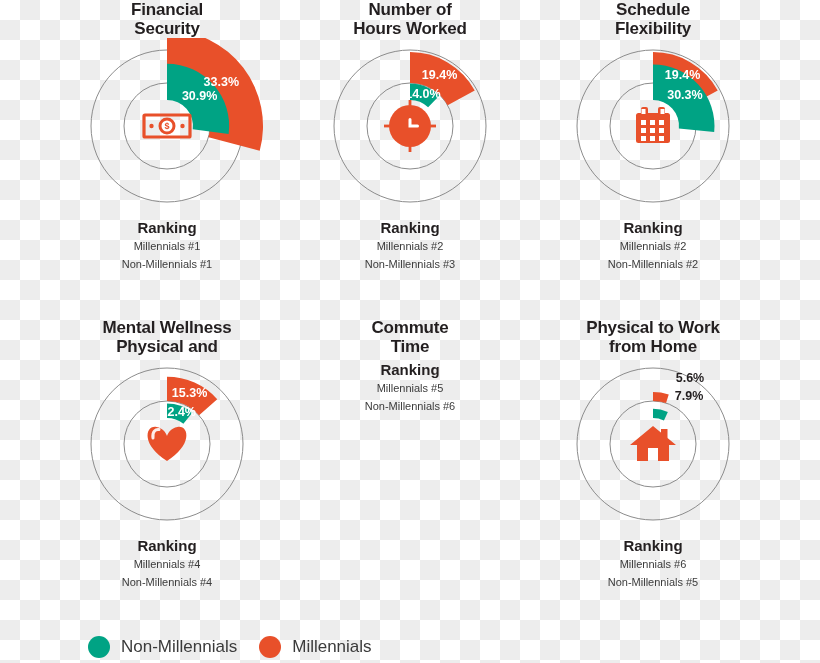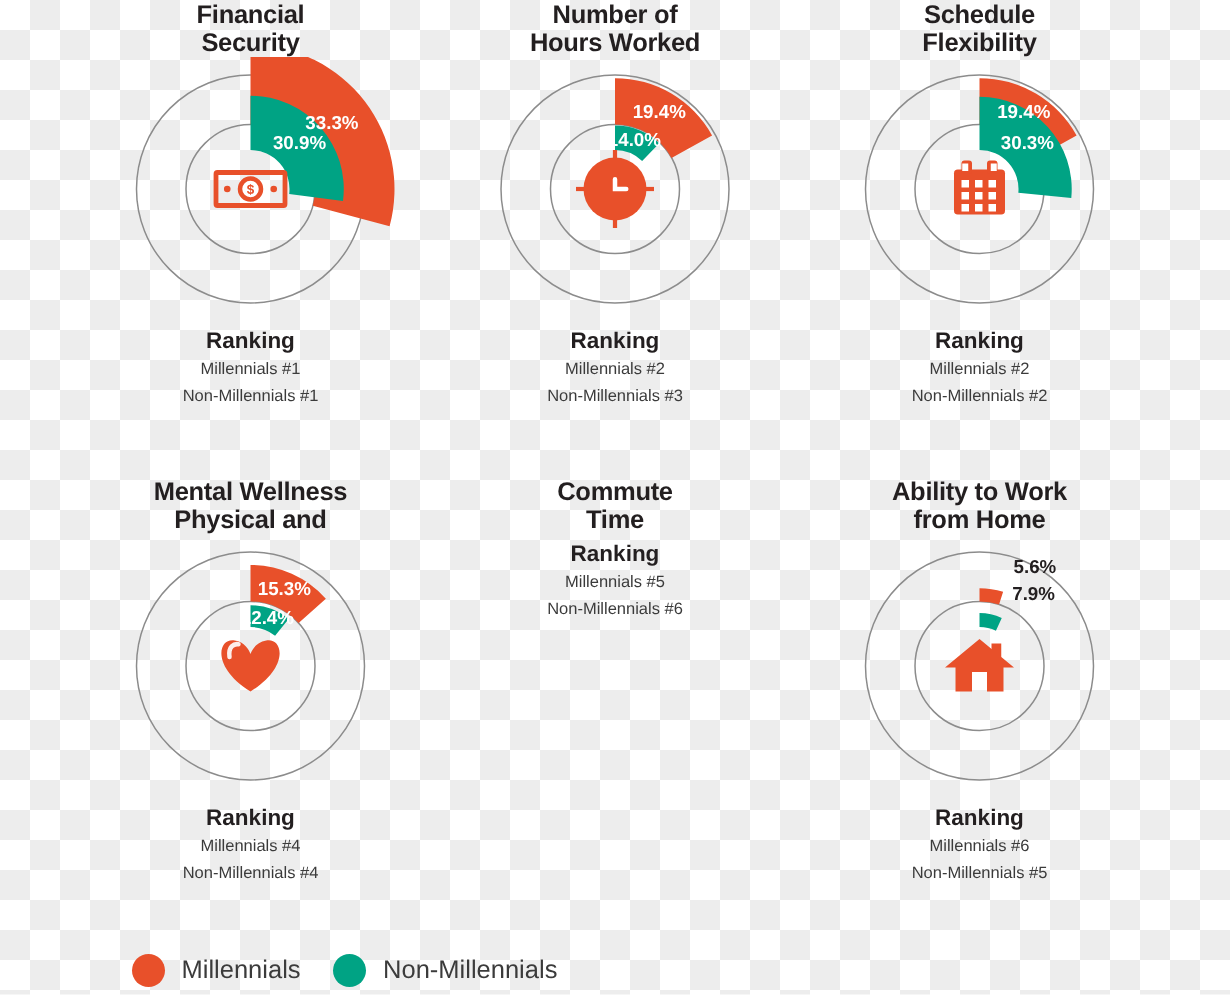--- a/index.html
+++ b/index.html
@@ -246,21 +246,21 @@
         <div>Time</div>
     </div>
     <div class="ranking-block">
       <div class="ranking-head">Ranking</div>
       <div class="ranking-line">Millennials #5</div>
         <div class="ranking-line">Non-Millennials #6</div>
     </div>
     </div>
     <div class="panel" style="left: 523px; top: 318px;">
     <div class="panel-title">
-      <div>Ability to Work</div>
+      <div>Physical to Work</div>
         <div>from Home</div>
     </div>
     <div class="dial-wrap">
   <svg class="dial" width="260" height="176" viewBox="0 0 260 176">
     <circle class="ring" cx="130" cy="88" r="76"></circle>
     <circle class="ring" cx="130" cy="88" r="43"></circle>
     <path d="M 130 36.087087087087085 A 51.912912912912915 51.912912912912915 0 0 1 145.74668928612874 38.53291696865684
           L 143.04314478440895 47.0259060608664 A 43 43 0 0 0 130 45 Z" fill="#e8502a"></path>
     <path d="M 130 52.747747747747745 A 35.252252252252255 35.252252252252255 0 0 1 144.84799095138777 56.02722324282843
           L 140.9510099375684 64.41874936846482 A 26 26 0 0 0 130 62 Z" fill="#00a384"></path>
@@ -277,20 +277,20 @@
     <div class="ranking-block">
       <div class="ranking-head">Ranking</div>
       <div class="ranking-line">Millennials #6</div>
         <div class="ranking-line">Non-Millennials #5</div>
     </div>
     </div>
   </div>
 
 <div class="legend">
   <div class="legend-item">
+    <span class="legend-dot" style="background:#00a384"></span>
+    <span class="legend-label">Non-Millennials</span>
+  </div>
+  <div class="legend-item">
     <span class="legend-dot" style="background:#e8502a"></span>
     <span class="legend-label">Millennials</span>
   </div>
-  <div class="legend-item">
-    <span class="legend-dot" style="background:#00a384"></span>
-    <span class="legend-label">Non-Millennials</span>
-  </div>
 </div>
 
 </body></html>

